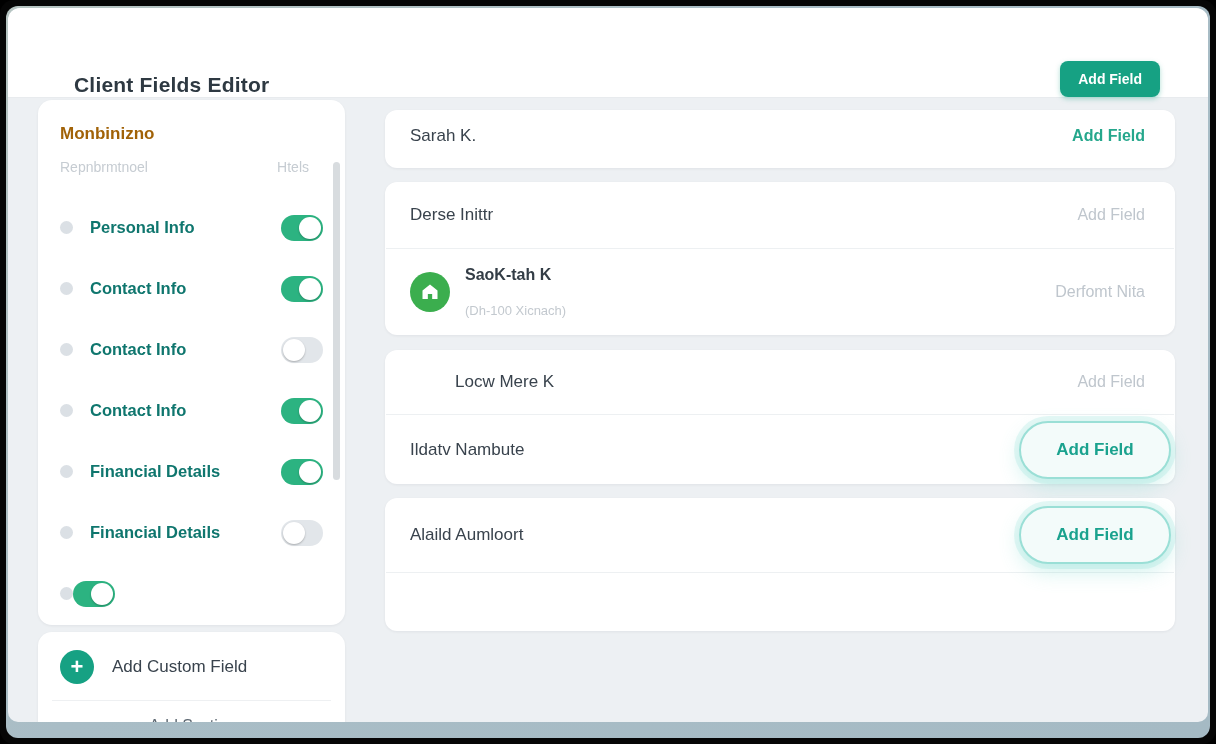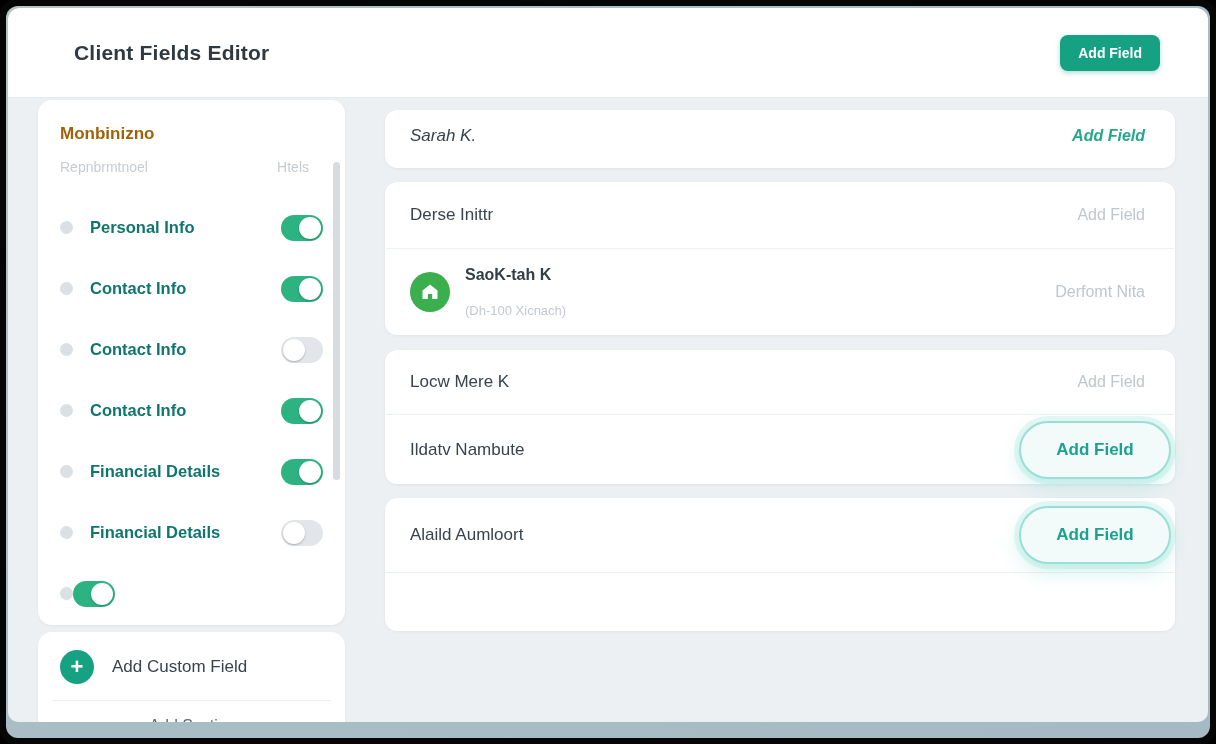--- a/index.html
+++ b/index.html
@@ -7,21 +7,21 @@
   body { font-family:"Liberation Sans", sans-serif; background:#000; overflow:hidden; }
 
   .screen { position:relative; width:1216px; height:744px; background:#060606; border-radius:14px; overflow:hidden; }
   .desk { position:absolute; inset:6px; border-radius:12px;
           background:linear-gradient(135deg,#b7c5c2 0%, #a9bdc6 40%, #a5bac4 100%); overflow:hidden; }
   .window { position:absolute; left:2px; top:2px; right:2px; height:714px;
             background:#edf0f3; border-radius:12px 12px 10px 10px; overflow:hidden; }
 
   
   .header { position:absolute; left:0; top:0; right:0; height:90px; background:#ffffff;
-            border-bottom:1px solid #e8ebee; display:flex; align-items:center;
+            border-bottom:1px solid #e8ebee; display:flex; align-items:flex-end;
             padding:0 48px 0 66px; border-radius:12px 12px 0 0; }
   .header-title { font-size:21px; font-weight:700; color:#2e3942; letter-spacing:.2px; }
   .btn-primary { margin-left:auto; background:#16a183; color:#fff; font-size:14px; font-weight:700;
                  border:none; border-radius:8px; padding:10px 18px; cursor:pointer;
                  box-shadow:0 2px 5px rgba(22,161,131,.35); }
 
   .card { position:absolute; background:#fff; border-radius:12px; box-shadow:0 1px 3px rgba(16,24,40,.06); }
 
   
   .sidebar { left:30px; top:92px; width:307px; height:525px; padding:24px 20px 0 22px; border-radius:14px; }
@@ -145,21 +145,21 @@
       <div class="card sidebar2">
         <div class="acf-row">
           <span class="plus-circle">+</span>
           <span class="acf-label">Add Custom Field</span>
         </div>
         <div class="sb2-divider"></div>
         <div class="add-section">Add Section</div>
       </div>
 
       <div class="card rowcard" style="top:102px; height:58px;">
-        <div class="mrow" style="height:52px;font-style:italic;">
+        <div class="mrow" style="height:52px;">
           <span class="mrow-label">Sarah K.</span>
           <span class="mrow-right action-green">Add Field</span>
         </div>
       </div>
 
       <div class="card rowcard" style="top:174px; height:153px;">
         <div class="mrow" style="height:66px;justify-content:flex-end;">
           <span class="mrow-label">Derse Inittr</span>
           <span class="mrow-right action-gray">Add Field</span>
         </div>
@@ -172,21 +172,21 @@
           </span>
           <span class="subject-text">
             <span class="subject-title">SaoK-tah K</span>
             <span class="subject-sub">(Dh-100 Xicnach)</span>
           </span>
           <span class="mrow-right action-gray" style="cursor:default">Derfomt Nita</span>
         </div>
       </div>
 
       <div class="card rowcard" style="top:342px; height:134px;">
-        <div class="mrow" style="height:64px;">
+        <div class="mrow" style="height:64px;margin-left:45px;">
           <span class="mrow-label">Locw Mere K</span>
           <span class="mrow-right action-gray">Add Field</span>
         </div>
         <div class="divider"></div>
         <div class="mrow" style="height:69px; padding-right:4px;">
           <span class="mrow-label">Ildatv Nambute</span>
           <span class="pill">Add Field</span>
         </div>
       </div>
 

